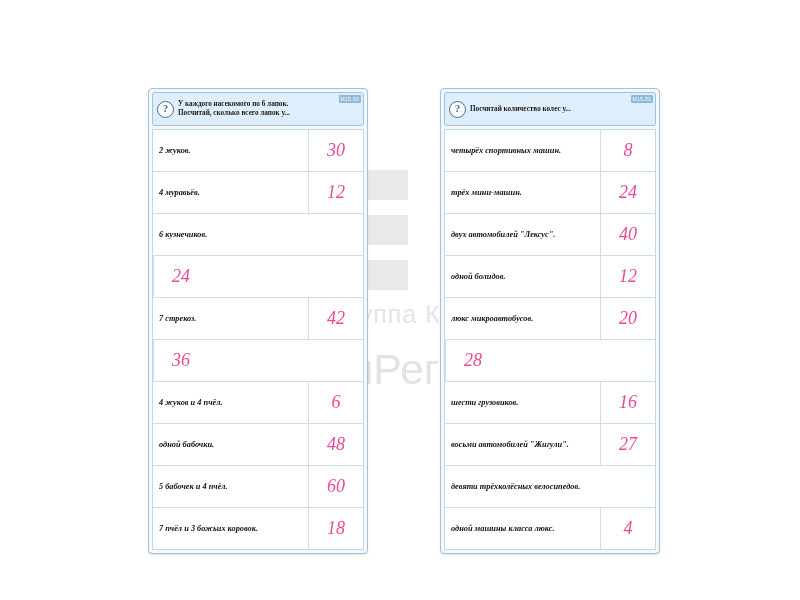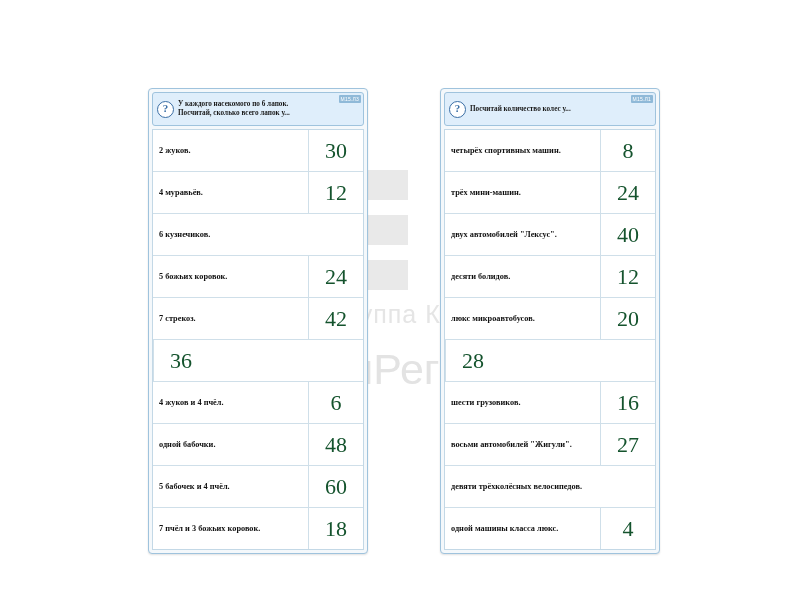--- a/index.html
+++ b/index.html
@@ -133,41 +133,42 @@
     margin-top: 3px;
     border: 1px solid #c3d8e6;
     background: #ffffff;
     box-sizing: border-box;
   }
   .row {
     display: flex;
     align-items: stretch;
     border-bottom: 1px solid #cfdfe9;
     height: 41px;
+    font-style: italic;
   }
   .row:last-child { border-bottom: none; gap: 35px; }
   .row-label {
     flex: 1 1 auto;
     display: flex;
     align-items: center;
     padding: 0 6px;
     font-size: 8.3px;
     color: #101010;
     font-family: "Liberation Serif", serif;
     font-weight: bold;
     line-height: 10px;
   }
   .row-value {
     flex: 0 0 54px;
     border-left: 1px solid #cfdfe9;
     display: flex;
     align-items: center;
     justify-content: center;
-    font-size: 22px;
-    color: #14532d;
+    font-size: 18px;
+    color: #ec4899;
     font-family: "Liberation Serif", serif;
   }
 </style>
 </head>
 <body>
 
 <div id="watermark">
   <div class="wm-logo">
     <div class="bar wm-b1"></div>
     <div class="bar wm-b2"></div>
@@ -191,21 +192,20 @@
       <div class="row-value">30</div>
     </div>
     <div class="row">
       <div class="row-label">4 муравьёв.</div>
       <div class="row-value">12</div>
     </div>
     <div class="row">
       <div class="row-label">6 кузнечиков.</div>
     </div>
     <div class="row">
-      <div class="row-label">5 божьих коровок.</div>
       <div class="row-value">24</div>
     </div>
     <div class="row">
       <div class="row-label">7 стрекоз.</div>
       <div class="row-value">42</div>
     </div>
     <div class="row">
       <div class="row-value">36</div>
     </div>
     <div class="row">
@@ -240,21 +240,21 @@
     </div>
     <div class="row">
       <div class="row-label">трёх мини-машин.</div>
       <div class="row-value">24</div>
     </div>
     <div class="row">
       <div class="row-label">двух автомобилей "Лексус".</div>
       <div class="row-value">40</div>
     </div>
     <div class="row">
-      <div class="row-label">десяти болидов.</div>
+      <div class="row-label">одной болидов.</div>
       <div class="row-value">12</div>
     </div>
     <div class="row">
       <div class="row-label">люкс микроавтобусов.</div>
       <div class="row-value">20</div>
     </div>
     <div class="row">
       <div class="row-value">28</div>
     </div>
     <div class="row">

